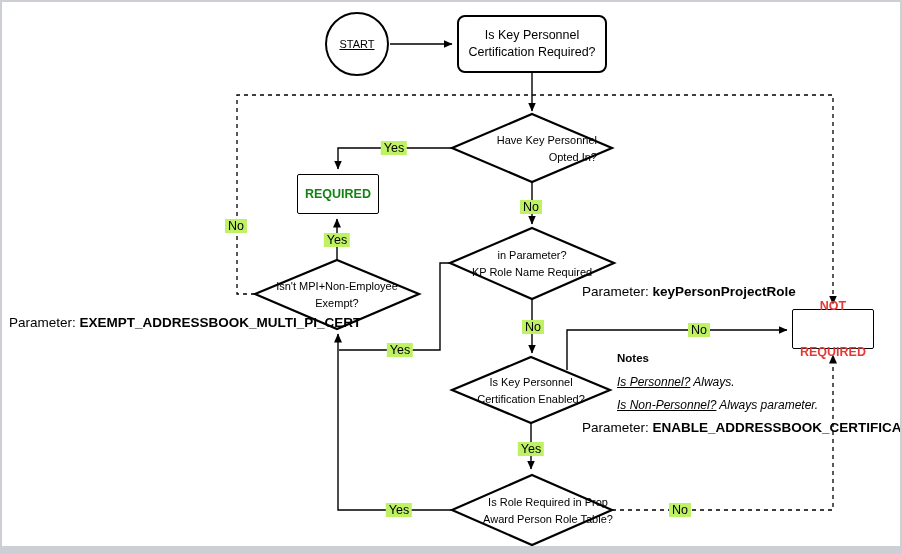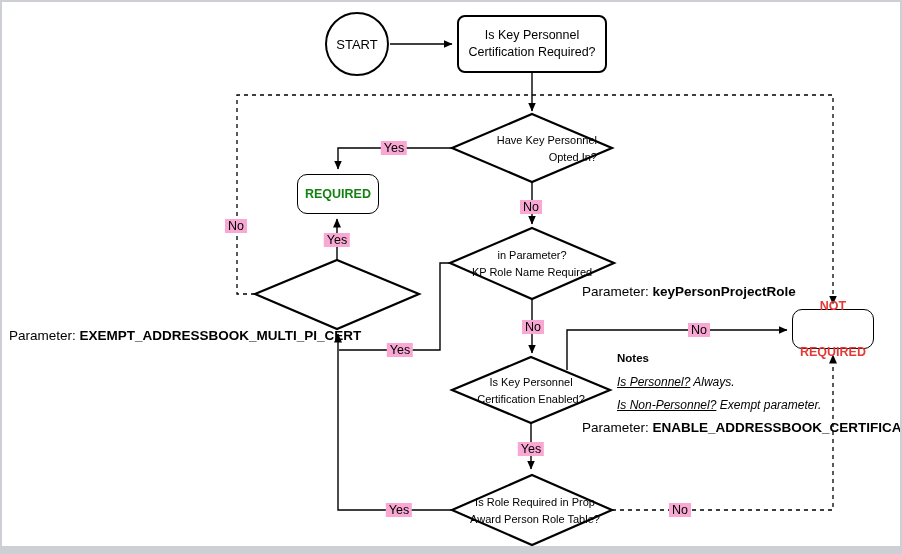--- a/index.html
+++ b/index.html
@@ -13,29 +13,29 @@
     color:#000;
     overflow:hidden;
   }
   .bottom-bar{
     position:absolute;left:0;right:0;bottom:0;height:6px;
     background:var(--frame-color,#ccd0d4);
   }
   svg.wires{position:absolute;left:0;top:0;width:902px;height:554px;}
   .node{position:absolute;box-sizing:border-box;display:flex;flex-direction:column;
         align-items:center;justify-content:center;text-align:center;background:#fff;}
-  .circle{border:2.5px solid #000;border-radius:50%;font-size:13px;}
+  .circle{border:2.5px solid #000;border-radius:50%;font-size:11px;text-decoration:underline;}
   .rounded{border:2px solid #000;border-radius:8px;font-size:12.5px;line-height:1.35;}
-  .terminal{border:1.8px solid #000;border-radius:10px;font-weight:bold;font-size:12.5px;line-height:1.3;}
+  .terminal{border:1.8px solid #000;border-radius:2px;font-weight:bold;font-size:12.5px;line-height:1.3;}
   .req-text{color:var(--required-text,#128212);}
   .notreq-text{color:var(--not-required-text,#e53935);gap:29px;}
   .diamond-label{position:absolute;transform:translate(-50%,-50%);text-align:center;
         font-size:11px;line-height:1.5;background:transparent;}
   .edge-label{position:absolute;transform:translate(-50%,-50%);font-size:12.5px;
-        background:#f9a8d4;padding:0 3px;white-space:nowrap;}
+        background:#bef264;padding:0 3px;white-space:nowrap;}
   .param{position:absolute;transform:translateY(-50%);font-size:13.5px;white-space:nowrap;}
   .param b{font-weight:bold;margin-top:28px;}
   .notes-title{position:absolute;transform:translateY(-50%);font-size:11.5px;font-weight:bold;white-space:nowrap;}
   .note-line{position:absolute;transform:translateY(-50%);font-size:12px;font-style:italic;white-space:nowrap;}
   .note-line .q{text-decoration:underline;margin-top:26px;}
 </style>
 </head>
 <body>
 
 <div class="canvas">
@@ -87,52 +87,56 @@
   </div>
 
   <div class="diamond-label" style="left:530px;top:146px;width:130px;text-align:right;">
     <div>Have Key Personnel</div>
     <div>Opted In?</div>
   </div>
   <div class="diamond-label" style="left:530px;top:261px;width:150px;">
     <div>in Parameter?</div>
     <div>KP Role Name Required</div>
   </div>
+  <div class="diamond-label" style="left:335px;top:292px;width:150px;">
+    <div>Isn't MPI+Non-Employee</div>
+    <div>Exempt?</div>
+  </div>
   <div class="diamond-label" style="left:529px;top:388px;width:140px;">
     <div>Is Key Personnel</div>
     <div>Certification Enabled?</div>
   </div>
-  <div class="diamond-label" style="left:533px;top:508px;width:160px;">
+  <div class="diamond-label" style="left:546px;top:508px;width:160px;">
     <div>Is Role Required in Prop</div>
     <div>Award Person Role Table?</div>
   </div>
 
   <span class="edge-label" style="left:392px;top:146px;">Yes</span>
   <span class="edge-label" style="left:529px;top:205px;">No</span>
   <span class="edge-label" style="left:335px;top:238px;">Yes</span>
   <span class="edge-label" style="left:234px;top:224px;">No</span>
   <span class="edge-label" style="left:531px;top:325px;">No</span>
   <span class="edge-label" style="left:398px;top:348px;">Yes</span>
   <span class="edge-label" style="left:697px;top:328px;">No</span>
   <span class="edge-label" style="left:529px;top:447px;">Yes</span>
   <span class="edge-label" style="left:397px;top:508px;">Yes</span>
   <span class="edge-label" style="left:678px;top:508px;">No</span>
 
   <div class="param" style="left:580px;top:289px;">
     <span>Parameter: </span><b>keyPersonProjectRole</b>
   </div>
-  <div class="param" style="left:7px;top:333px;">
+  <div class="param" style="left:7px;top:320px;">
     <span>Parameter: </span><b>EXEMPT_ADDRESSBOOK_MULTI_PI_CERT</b>
   </div>
   <div class="param" style="left:580px;top:425px;">
     <span>Parameter: </span><b>ENABLE_ADDRESSBOOK_CERTIFICATION</b>
   </div>
 
   <div class="notes-title" style="left:615px;top:356px;">Notes</div>
   <div class="note-line" style="left:615px;top:380px;">
     <span class="q">Is Personnel?</span><span> Always.</span>
   </div>
   <div class="note-line" style="left:615px;top:403px;">
-    <span class="q">Is Non-Personnel?</span><span> Exempt parameter.</span>
+    <span class="q">Is Non-Personnel?</span><span> Always parameter.</span>
   </div>
 
   <div class="bottom-bar"></div>
 </div>
 
 </body></html>

